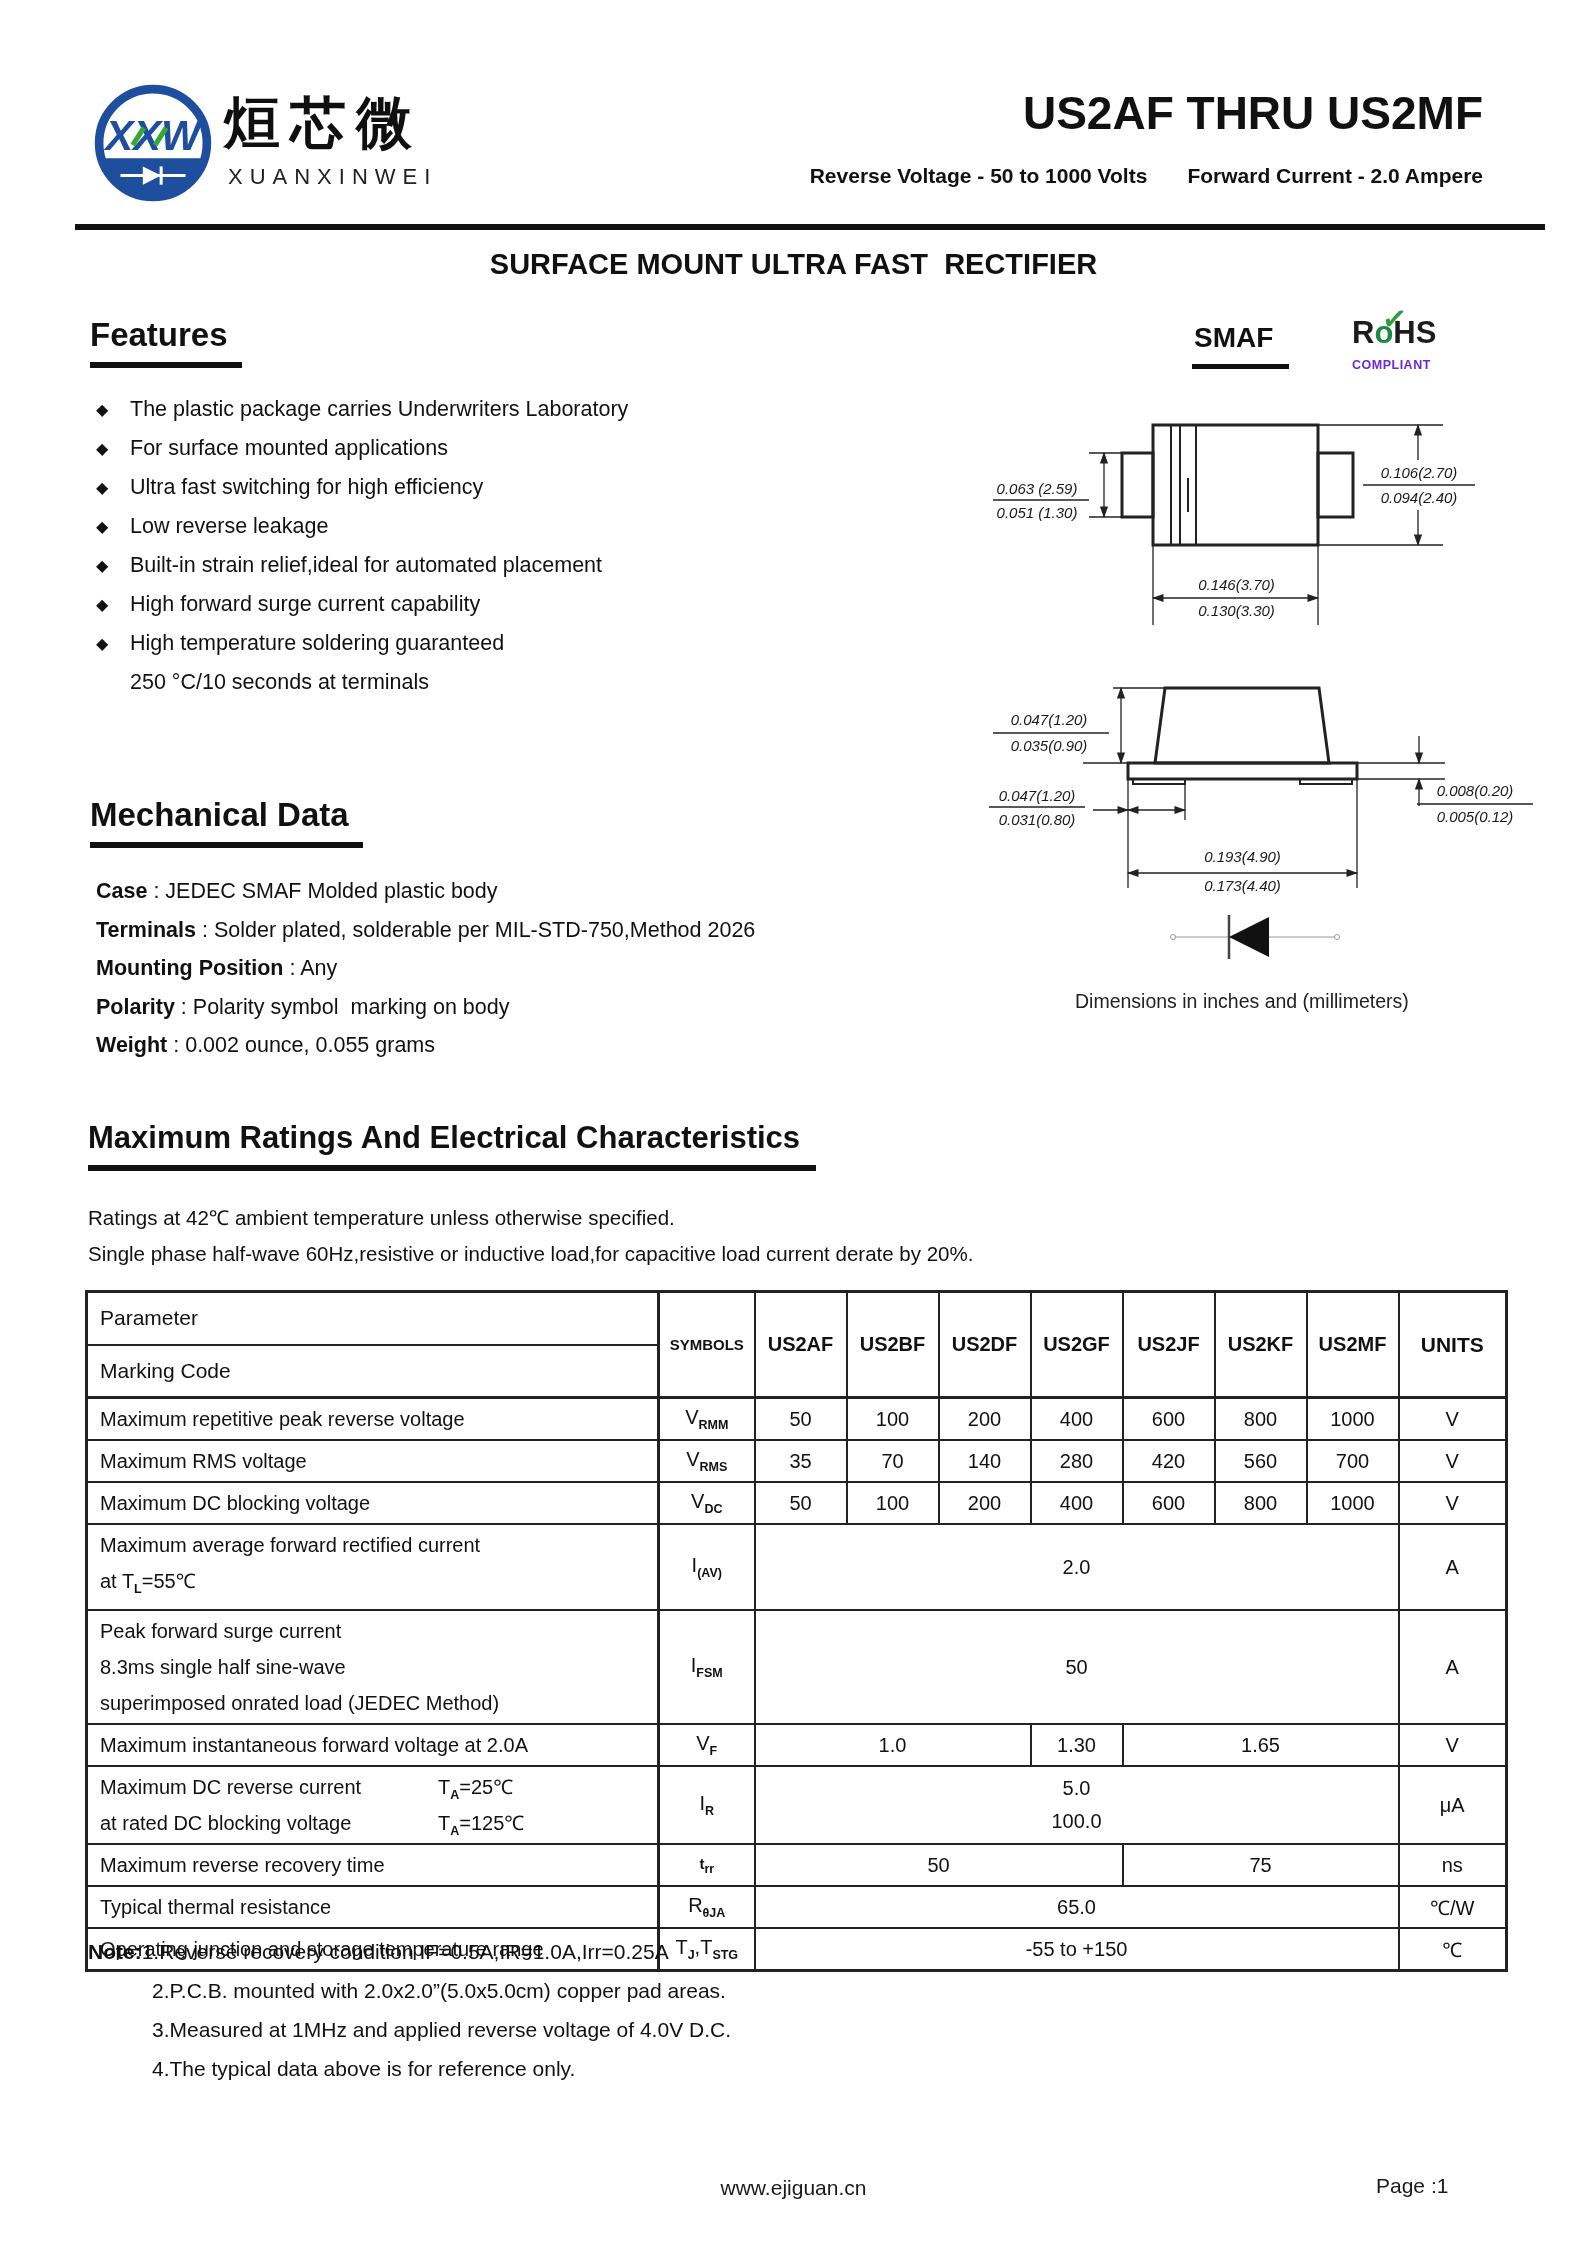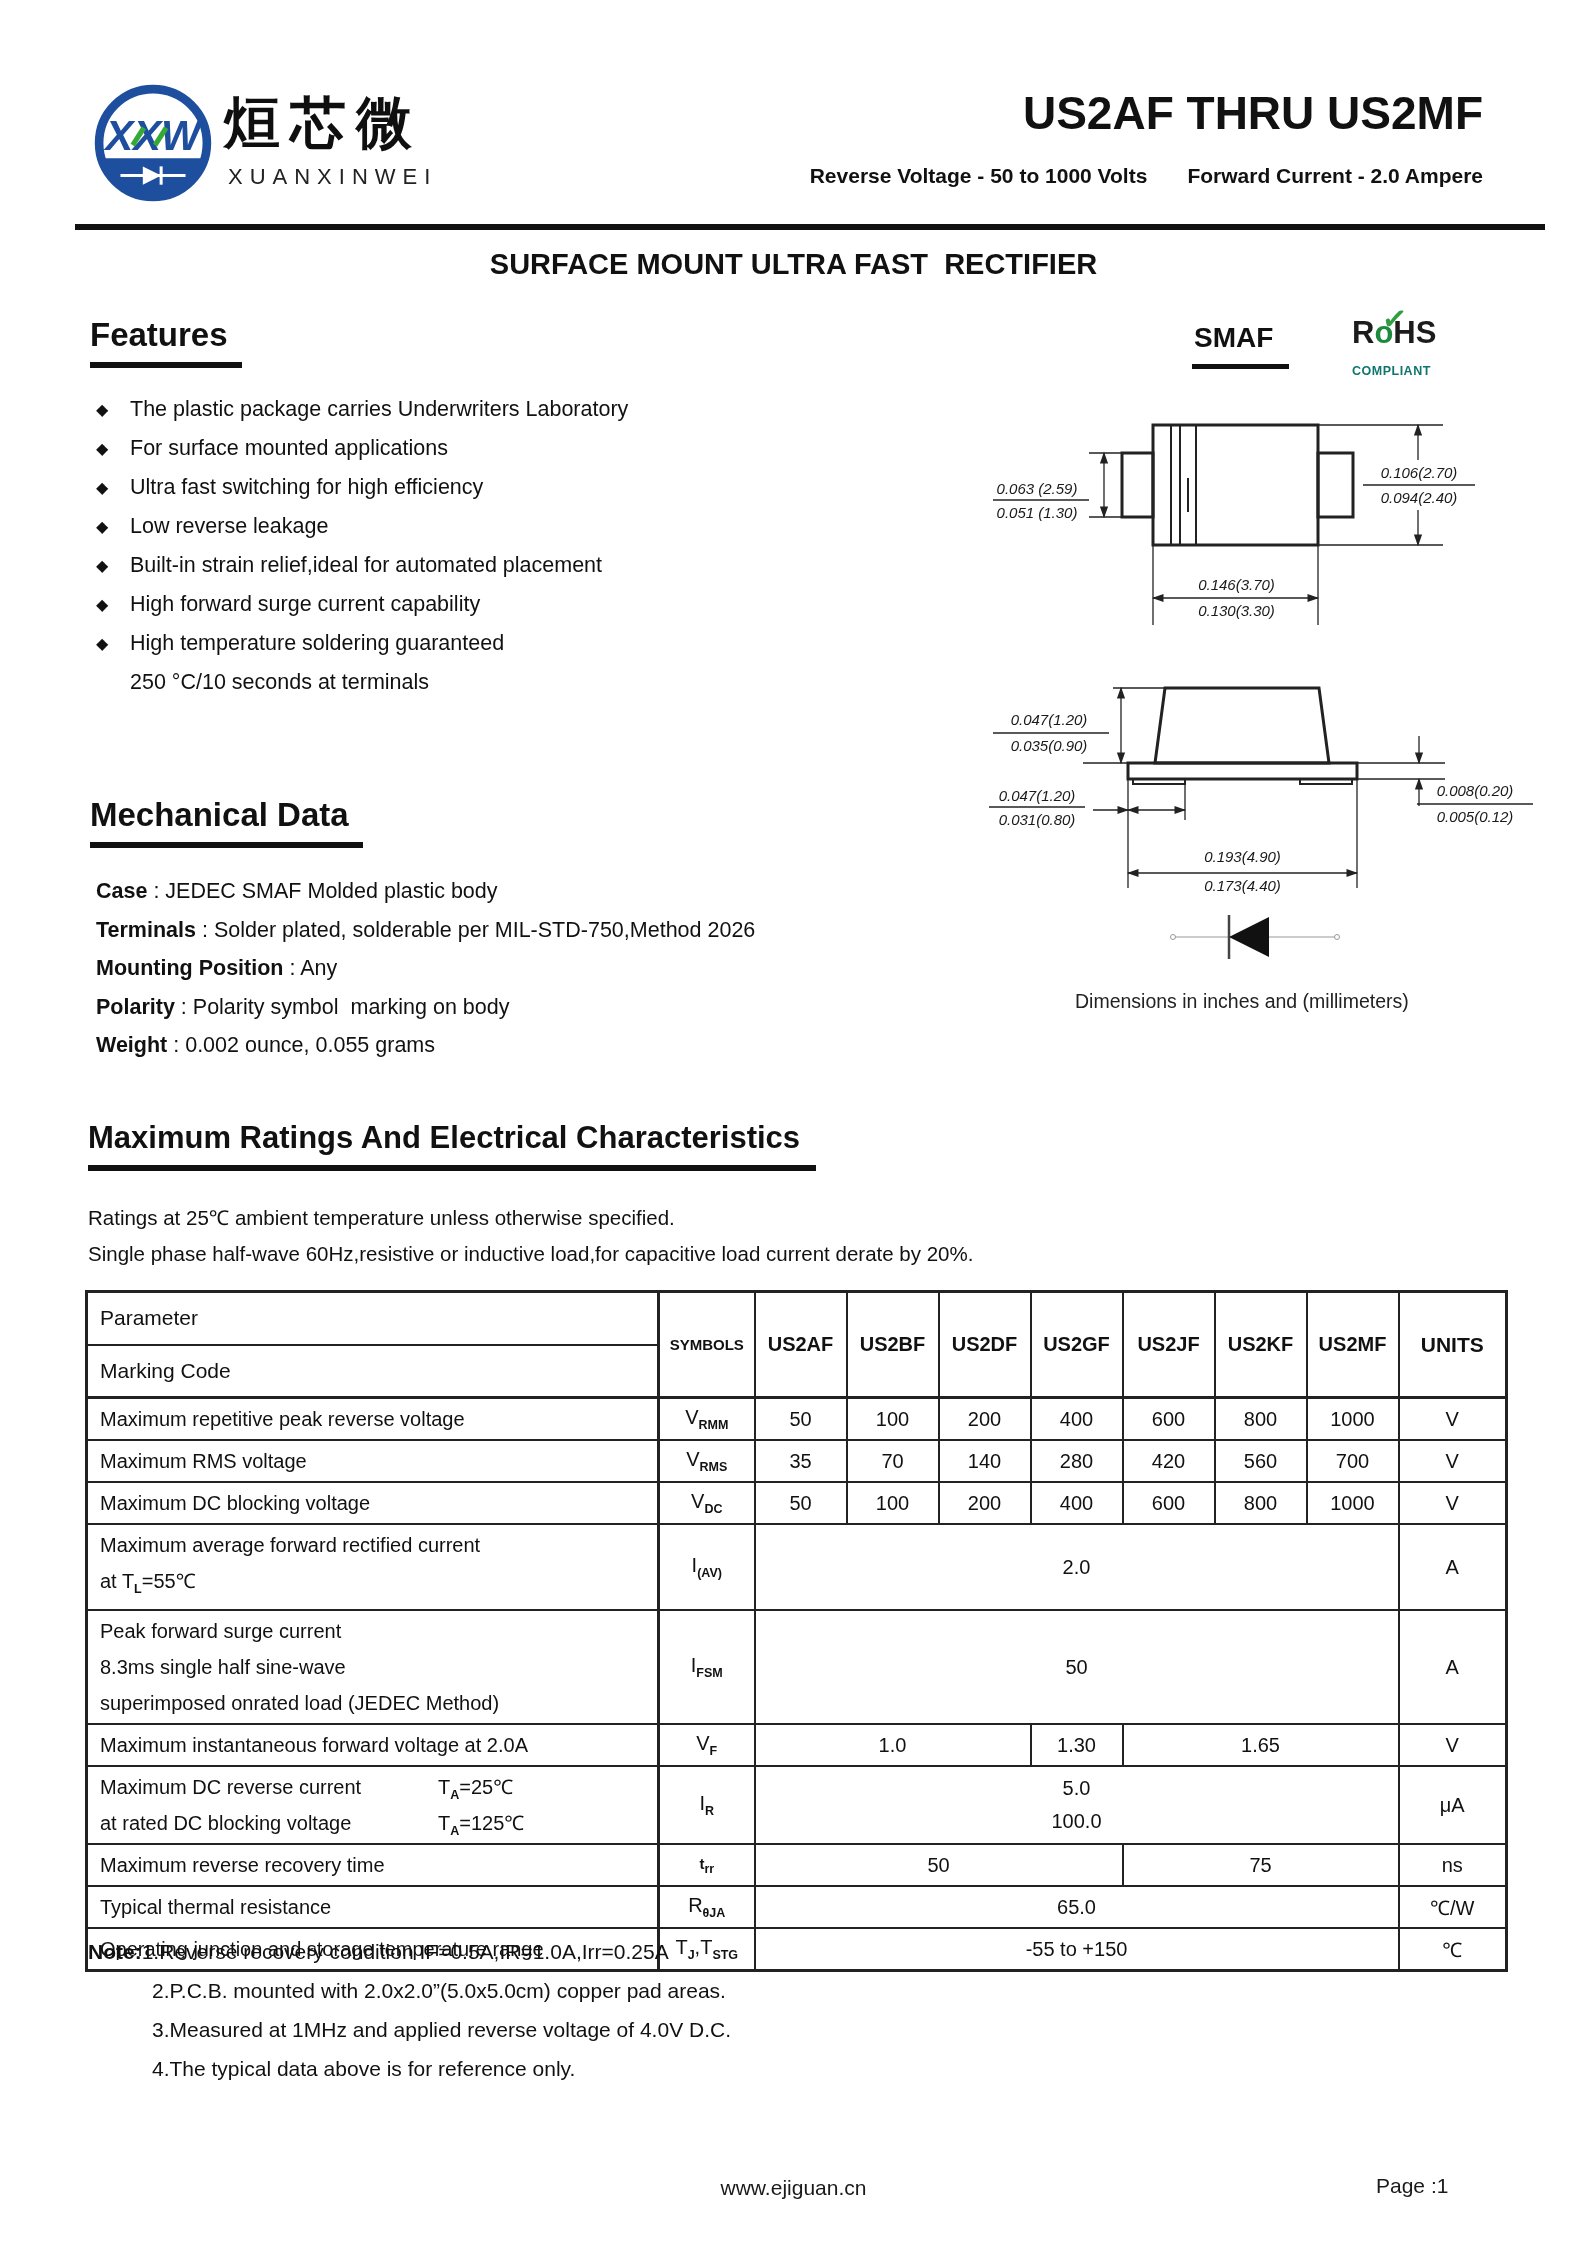--- a/index.html
+++ b/index.html
@@ -26,21 +26,21 @@
   #features-list{left:96px;top:390px;width:760px;}
   .feature-item{display:flex;}
   .feature-item .bullet{width:34px;font-size:16px;line-height:39px;}
   .feature-item .ftext div{font-size:21.5px;line-height:39px;white-space:pre;}
 
   
   #smaf{left:1192px;top:322px;font-size:28px;font-weight:bold;border-bottom:5px solid #111;padding:0 16px 10px 2px;}
   #rohs{left:1352px;top:318px;}
   .rohs-word{font-size:31px;font-weight:bold;color:#1c1c1c;line-height:30px;}
   .rohs-word .green{color:#1e8a3e;}
-  .rohs-sub{font-size:12.5px;font-weight:bold;color:#0f766e;letter-spacing:.5px;margin-top:16px;}
+  .rohs-sub{font-size:12.5px;font-weight:bold;color:#6d28d9;letter-spacing:.5px;margin-top:10px;}
   .rohs-check{position:absolute;left:30px;top:-17px;color:#2f9e41;font-size:30px;font-weight:bold;transform:rotate(6deg);}
 
   
   #mech-list{left:96px;top:872px;}
   .mech-line{font-size:21.5px;line-height:38.5px;white-space:pre;}
 
   
   .diag{position:absolute;}
   .dimtext{position:absolute;font-style:italic;font-size:15px;color:#1a1a1a;text-align:center;white-space:nowrap;line-height:18px;}
   #dims-note{left:1075px;top:990px;font-size:19.5px;color:#222;}
@@ -248,21 +248,21 @@
   <svg class="abs" style="left:1165px;top:905px;width:180px;height:64px" viewBox="0 0 180 64">
     <line x1="8" y1="32" x2="172" y2="32" stroke="#999" stroke-width="1"></line>
     <circle cx="8" cy="32" r="2.5" fill="#fff" stroke="#999" stroke-width="1"></circle>
     <circle cx="172" cy="32" r="2.5" fill="#fff" stroke="#999" stroke-width="1"></circle>
     <line x1="64" y1="10" x2="64" y2="54" stroke="#444" stroke-width="2.5"></line>
     <polygon points="64,32 104,12 104,52" fill="#111"></polygon>
   </svg>
   <div class="abs" id="dims-note">Dimensions in inches and (millimeters)</div>
 
   <div class="abs section-h" id="ratings-h">Maximum Ratings And Electrical Characteristics</div>
-  <div class="abs" id="ratings-l1">Ratings at 25℃ ambient temperature unless otherwise specified.</div>
+  <div class="abs" id="ratings-l1">Ratings at 42℃ ambient temperature unless otherwise specified.</div>
   <div class="abs" id="ratings-l2">Single phase half-wave 60Hz,resistive or inductive load,for capacitive load current derate by 20%.</div>
 
   <table id="ratings-table">
       <colgroup>
         <col style="width: 572px;">
         <col style="width: 96px;">
         <col style="width: 92px;">
         <col style="width: 92px;">
         <col style="width: 92px;">
         <col style="width: 92px;">

